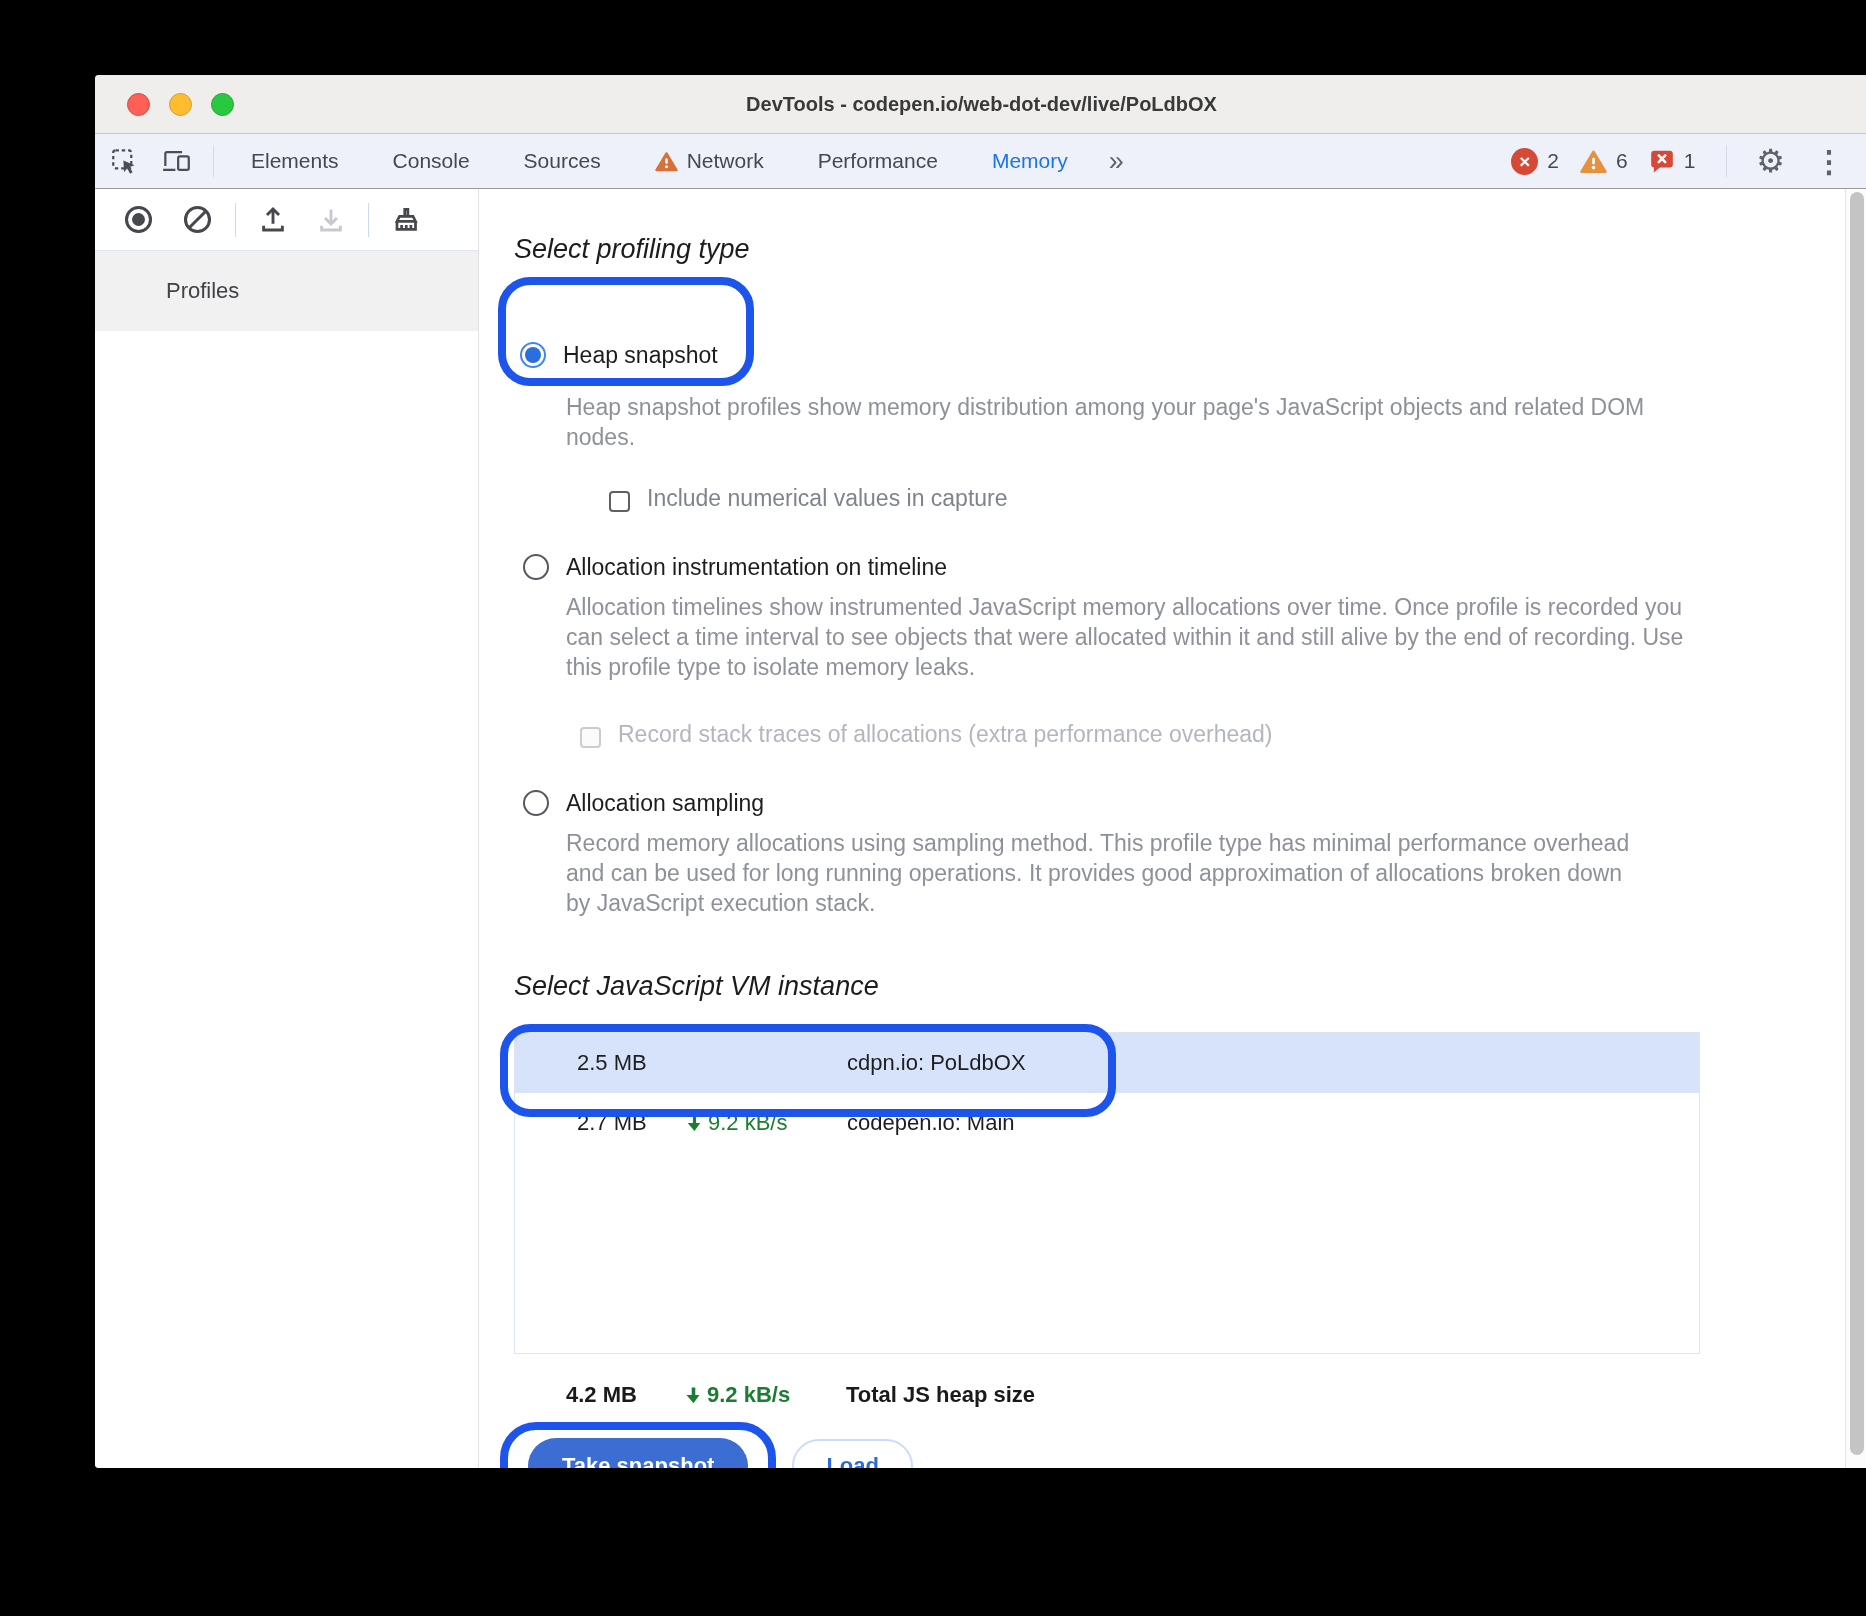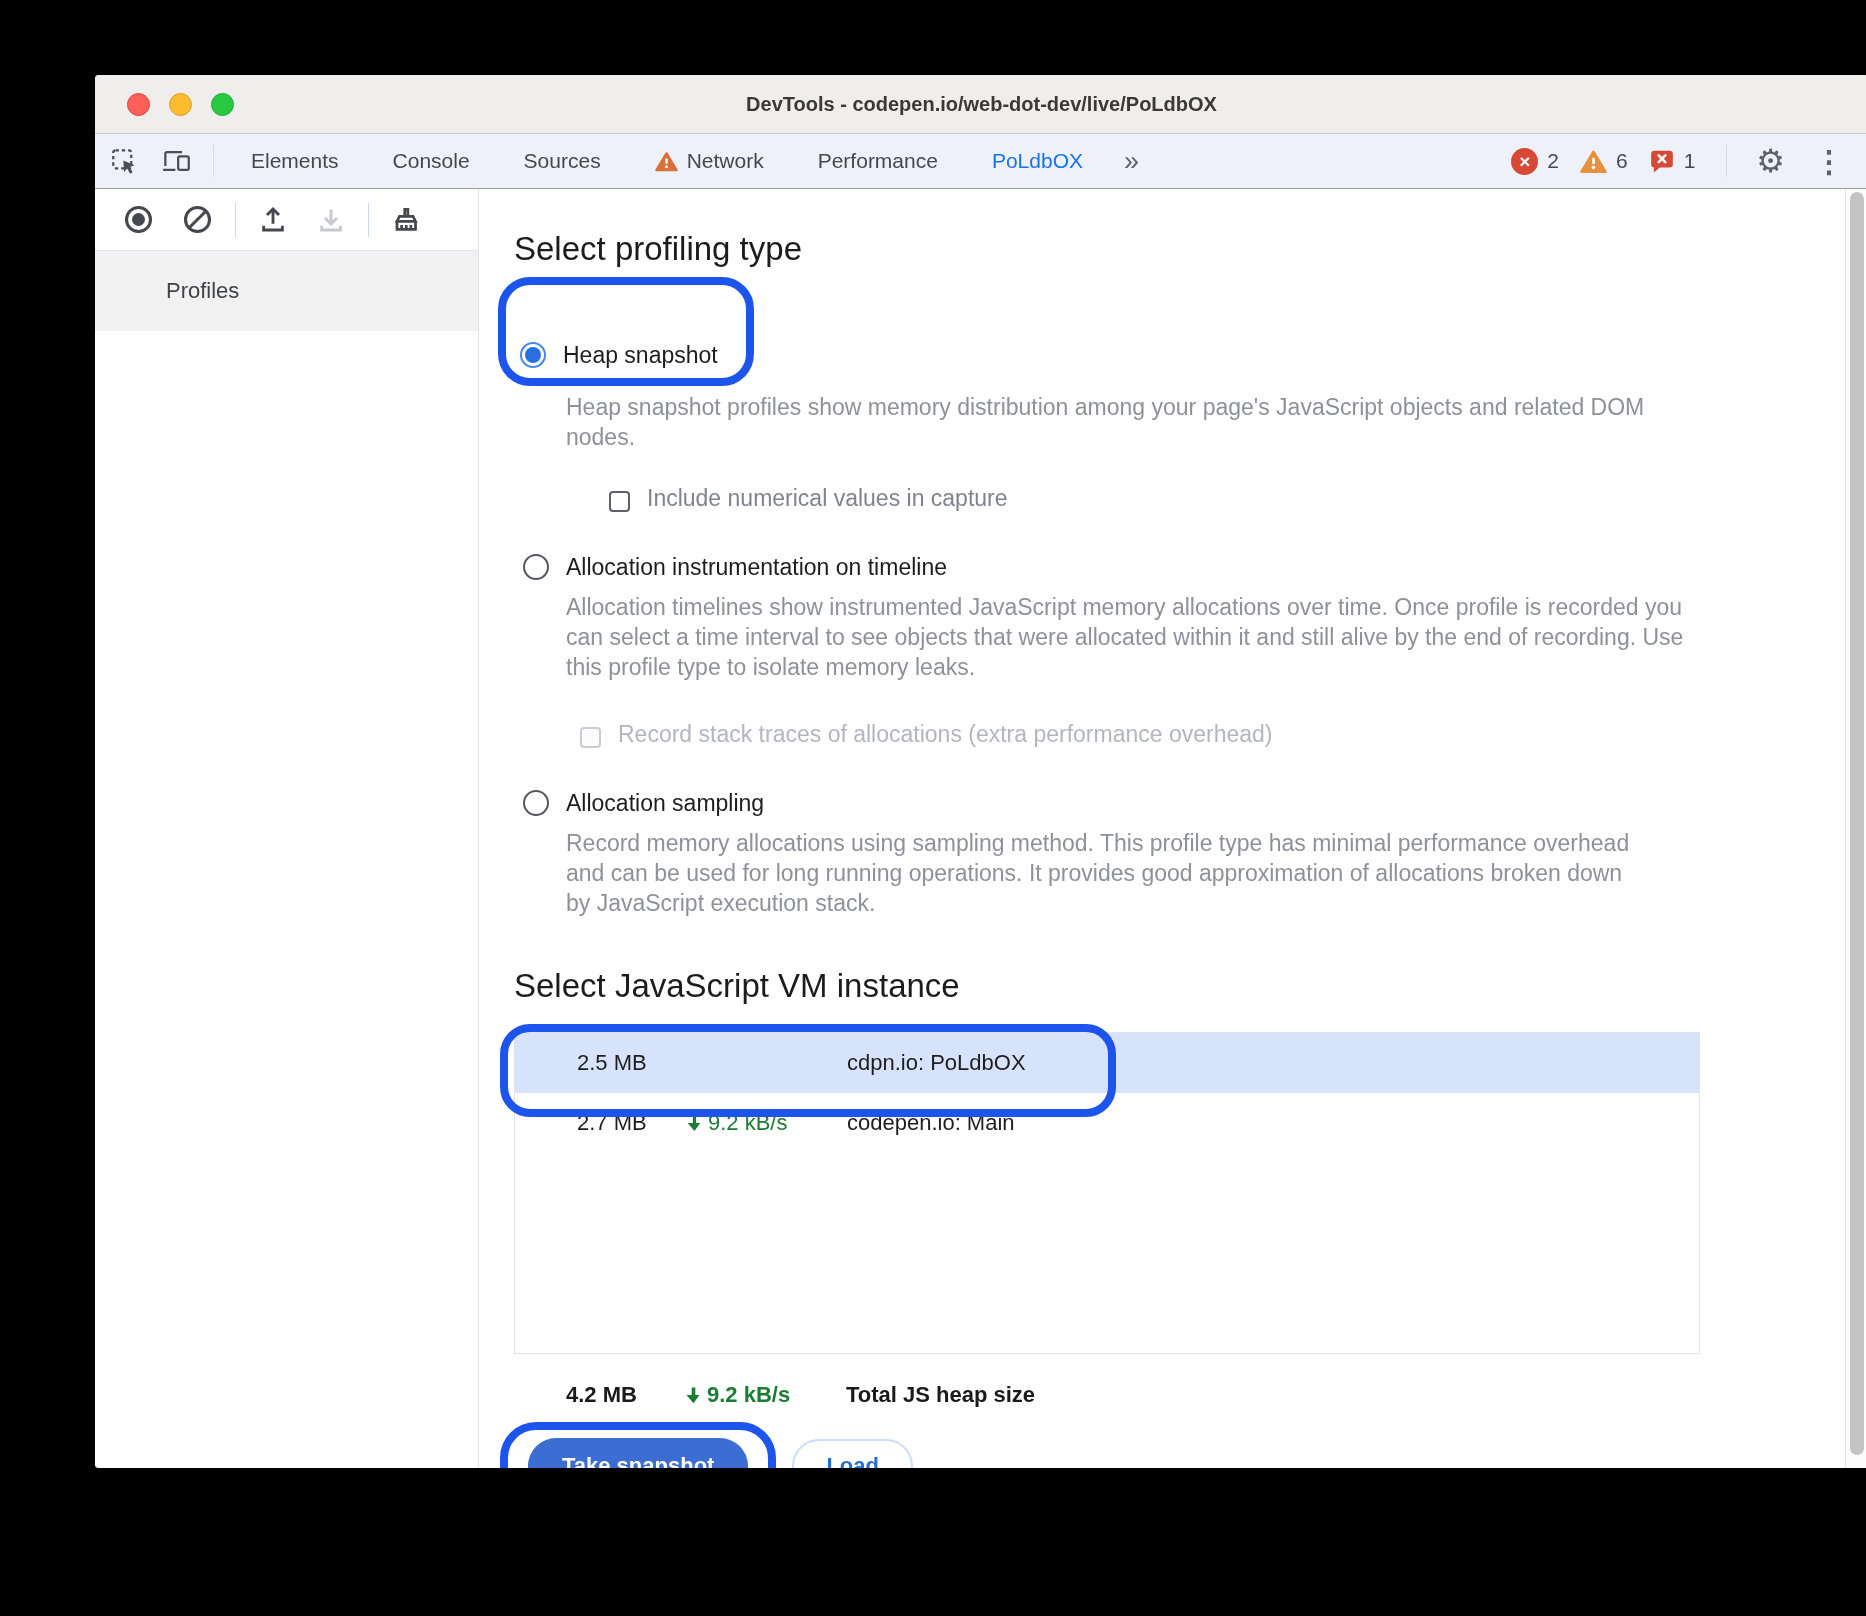--- a/index.html
+++ b/index.html
@@ -36,21 +36,21 @@
   
   .content{display:flex;height:1280px;}
   .sidebar{width:383px;border-right:1px solid #e2e2e2;background:#fff;flex:none;}
   .profiler-toolbar{height:61px;display:flex;align-items:center;border-bottom:1px solid #dde4f3;padding-left:14px;}
   .ptool{background:none;border:none;padding:0 14px;display:flex;align-items:center;cursor:pointer;color:#46484d;}
   .ptool.disabled{color:#c6c9ce;cursor:default;}
   .vsep2{width:1px;height:34px;background:#cdd9f0;margin:0 8px;}
   .profiles-header{height:80px;background:#f1f1f1;display:flex;align-items:center;padding-left:71px;
                    font-size:22px;color:#3f4247;cursor:pointer;}
   .main{flex:1;position:relative;background:#fff;padding:0 0 0 35px;box-sizing:border-box;overflow:hidden;}
-  h1.sect{font-size:33px;font-weight:400;color:#1c1c1e;margin:44px 12px 0 0;line-height:32px;}
+  h1.sect{font-size:27px;font-weight:400;color:#1c1c1e;margin:44px 12px 0 0;line-height:32px;font-style:italic;}
   h1.sect.second{margin-top:52px;}
   
   .ring{border:8px solid #1d55ec;pointer-events:none;}
   .ring-radio{display:inline-flex;margin:12px 0 0 -16px;border-radius:32px;padding:6px 28px 6px 14px;background:#fff;}
   .radio-row{display:inline-flex;align-items:center;gap:17px;cursor:pointer;height:34px;}
   .radio-row.plain{margin:38px 0 0 9px;}
   .radio{width:26px;height:26px;border-radius:50%;border:2px solid #55585e;box-sizing:border-box;
          flex:none;position:relative;background:#fff;}
   .radio.checked{border-color:#4285f4;}
   .radio.checked::after{content:"";position:absolute;left:3px;top:3px;width:16px;height:16px;
@@ -136,21 +136,21 @@
             <rect x="10.8" y="7.6" width="2.5" height="6" rx="1.2" fill="#fff"></rect>
             <circle cx="12" cy="16.4" r="1.6" fill="#fff"></circle>
           </svg>
       </span>
       <span>Network</span>
     </div>
     <div class="tab">
         <span>Performance</span>
       </div>
     <div class="tab active">
-        <span>PoLdbOX</span>
+        <span>Memory</span>
       </div>
     <button class="overflow-btn">»</button>
 
     <div class="badges">
       <span class="err-dot">×</span>
       <span class="badge-count">2</span>
       <span style="display:flex;">
         <svg width="27" height="25" viewBox="0 0 24 22">
             <path d="M12 2.5 L22.5 20 H1.5 Z" fill="#e8913d" stroke="#e8913d" stroke-width="2.5" stroke-linejoin="round"></path>
             <rect x="10.8" y="7.6" width="2.5" height="6" rx="1.2" fill="#fff"></rect>

